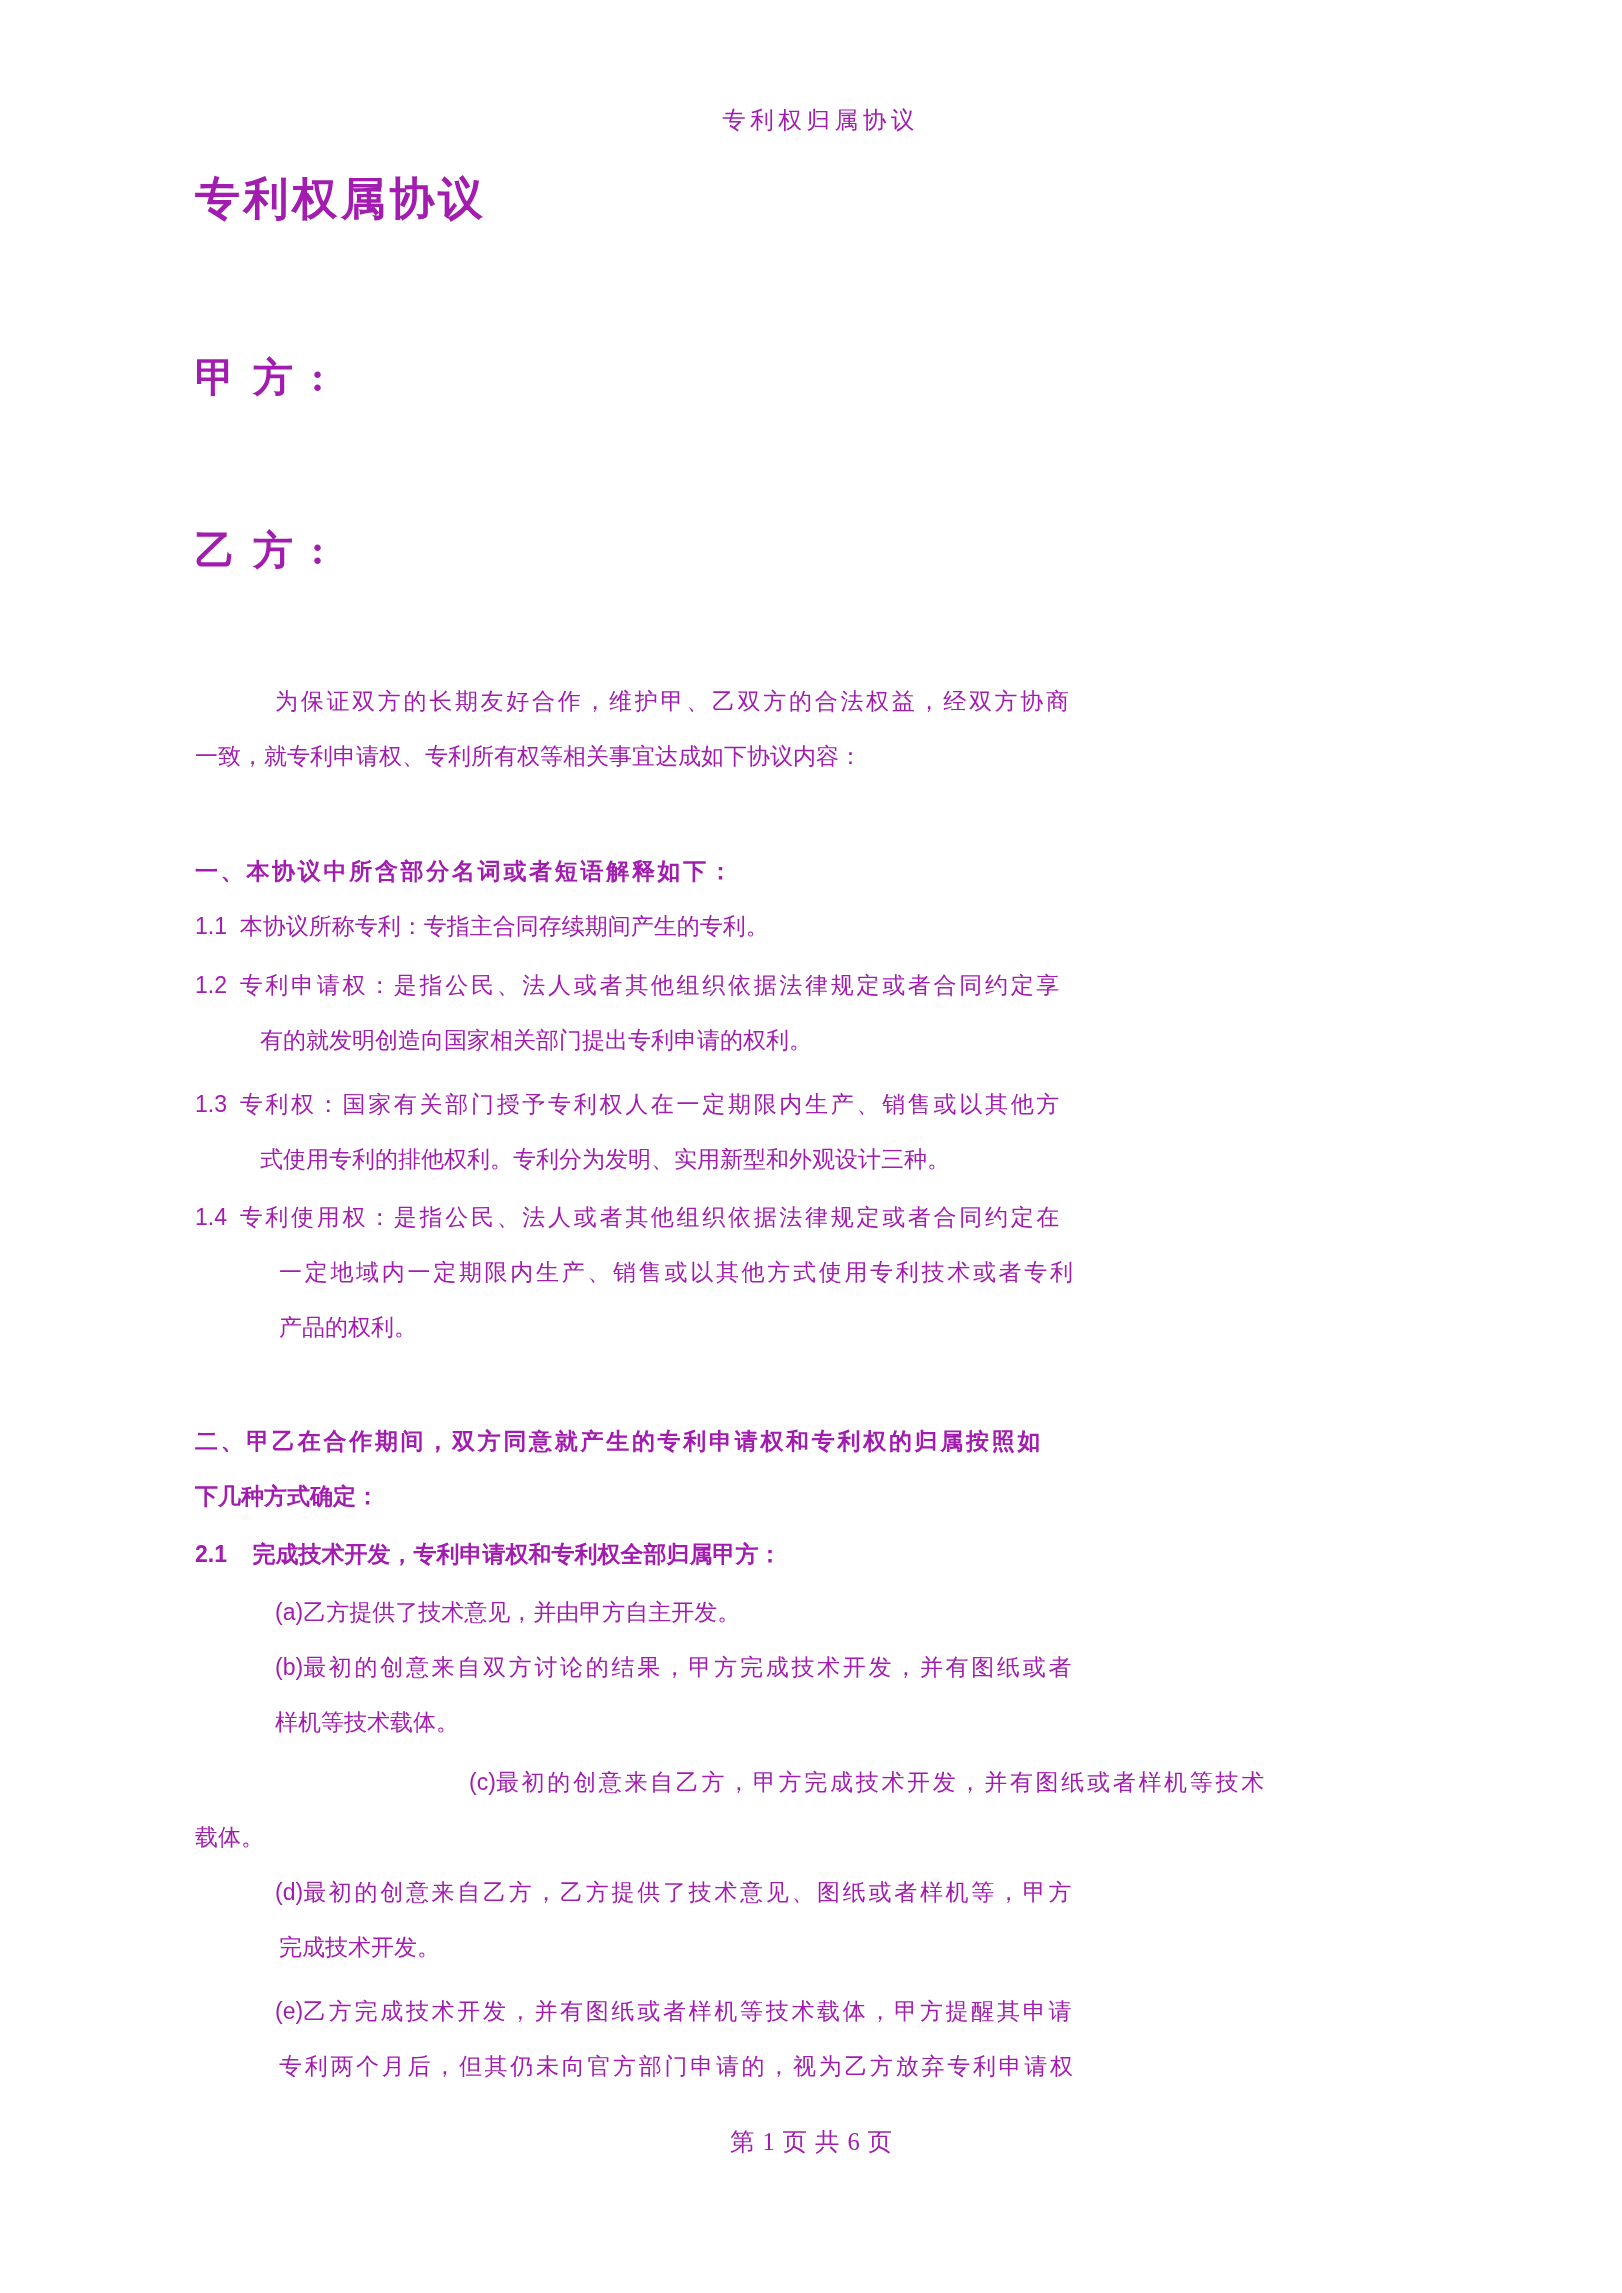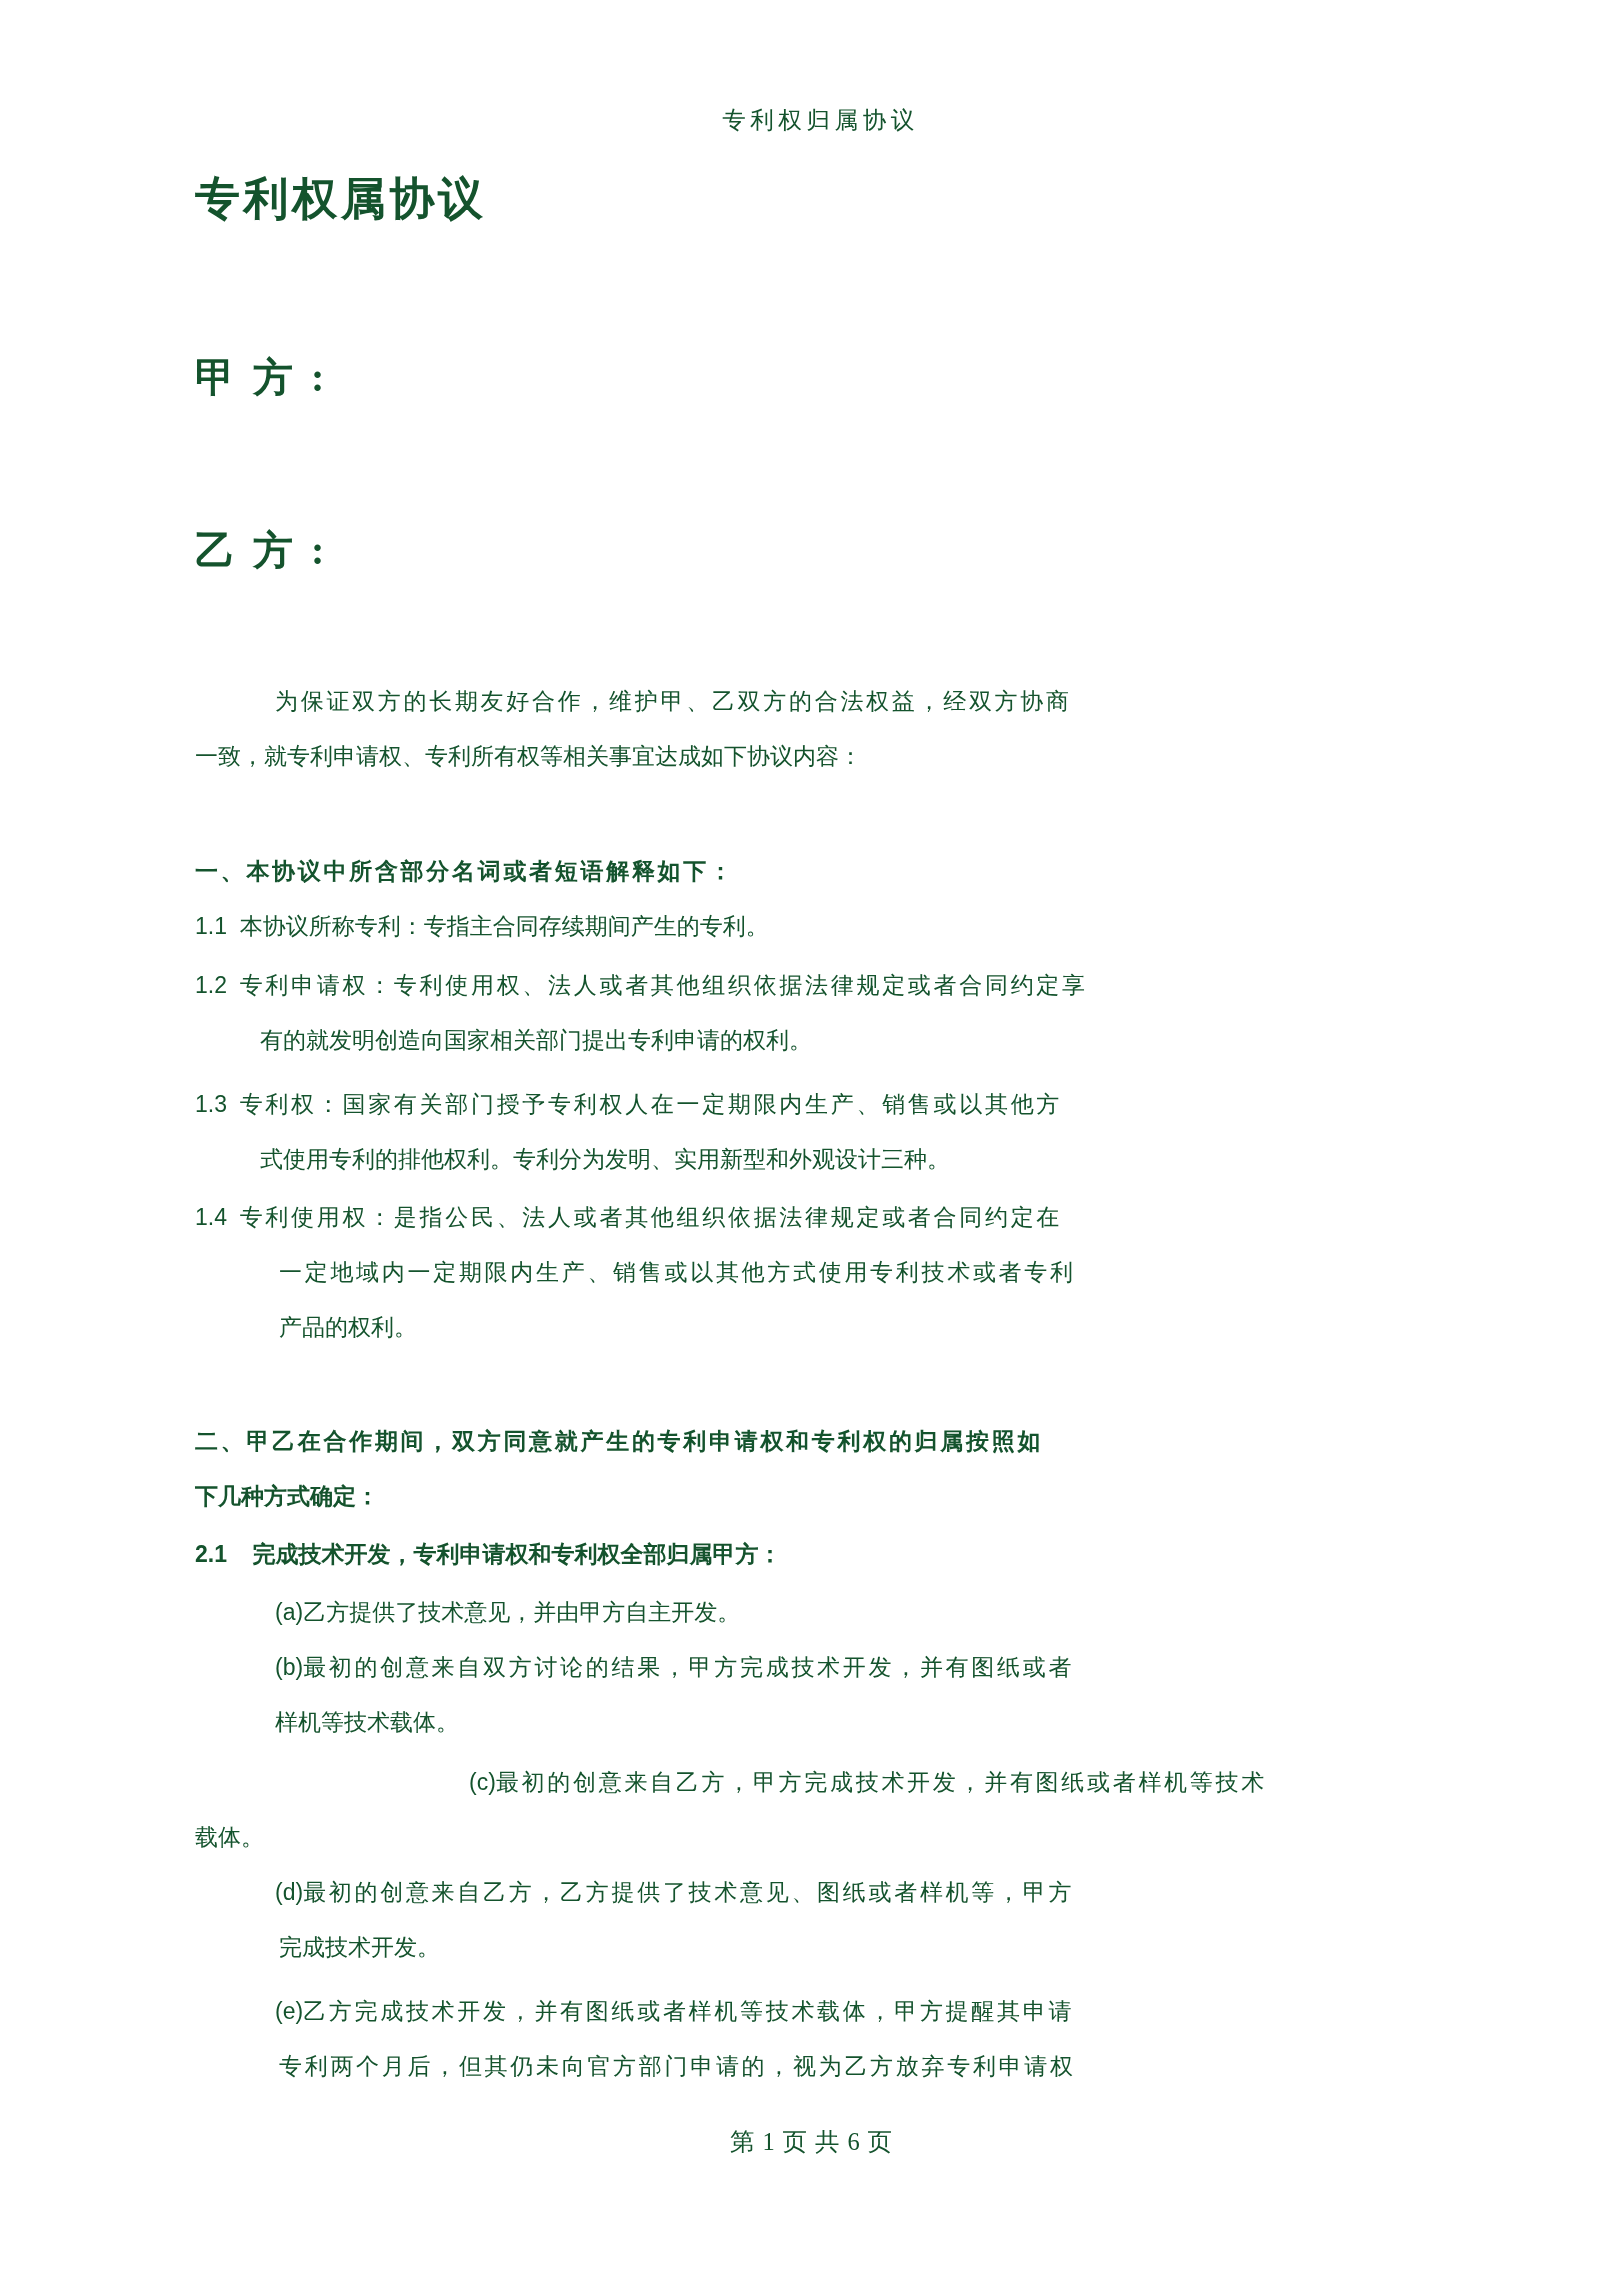--- a/index.html
+++ b/index.html
@@ -1,21 +1,21 @@
 <!DOCTYPE html>
 <html lang="zh" style="font-size:14.5px"><head>
 <meta charset="utf-8">
 <style>
   html, body { margin: 0; padding: 0; background: #ffffff; }
   .page {
     position: relative;
     width: 1623px;
     height: 2294px;
     background: #ffffff;
-    color: #14532d;
+    color: #a21caf;
     font-family: "Liberation Serif", "DejaVu Serif", serif;
     overflow: hidden;
     margin: 0 auto;
   }
   .content { padding: 107px 177px 0 195px; }
 
   .doc-header {
     text-align: center;
     font-size: 23.6px;
     line-height: 27px;
@@ -97,21 +97,21 @@
       <div class="line">一致，就专利申请权、专利所有权等相关事宜达成如下协议内容：</div>
     </div>
 
     <div class="para b hd mt66">一、本协议中所含部分名词或者短语解释如下：</div>
 
     <div class="para mt0">
       <div class="line"><span class="num">1.1</span><span>本协议所称专利：专指主合同存续期间产生的专利。</span></div>
     </div>
 
     <div class="para mt4">
-      <div class="line"><span class="num">1.2</span><span class="full">专利申请权：专利使用权、法人或者其他组织依据法律规定或者合同约定享</span></div>
+      <div class="line"><span class="num">1.2</span><span class="full">专利申请权：是指公民、法人或者其他组织依据法律规定或者合同约定享</span></div>
       <div class="line i72">有的就发明创造向国家相关部门提出专利申请的权利。</div>
     </div>
 
     <div class="para mt8">
       <div class="line"><span class="num">1.3</span><span class="full">专利权：国家有关部门授予专利权人在一定期限内生产、销售或以其他方</span></div>
       <div class="line i72">式使用专利的排他权利。专利分为发明、实用新型和外观设计三种。</div>
     </div>
 
     <div class="para mt4">
       <div class="line"><span class="num">1.4</span><span class="full">专利使用权：是指公民、法人或者其他组织依据法律规定或者合同约定在</span></div>

